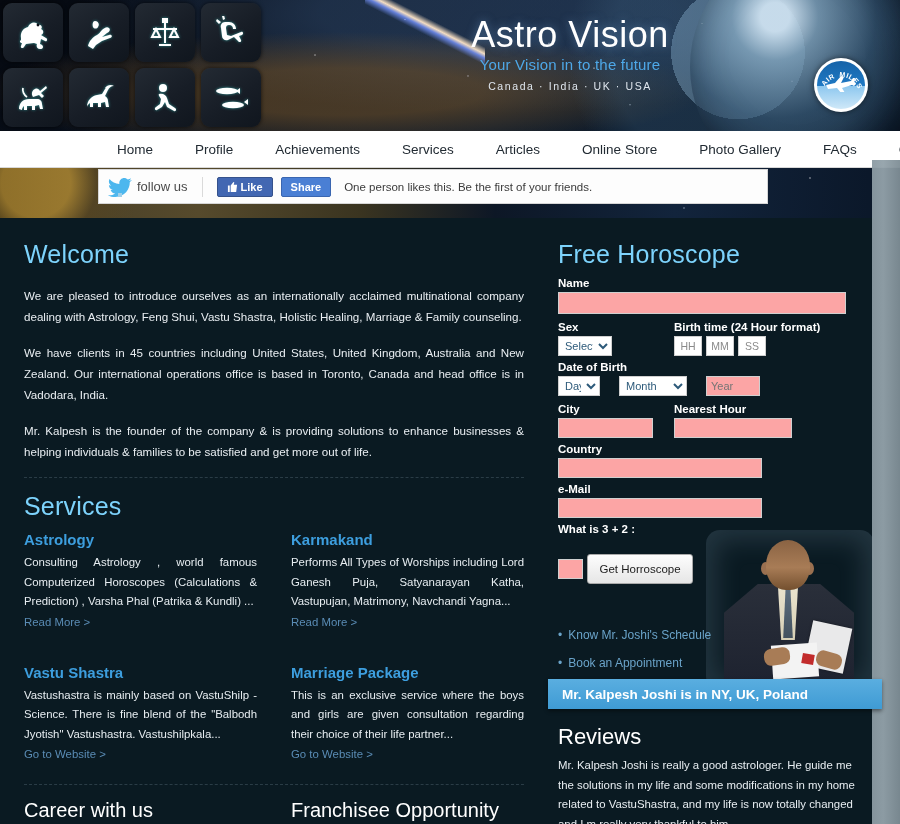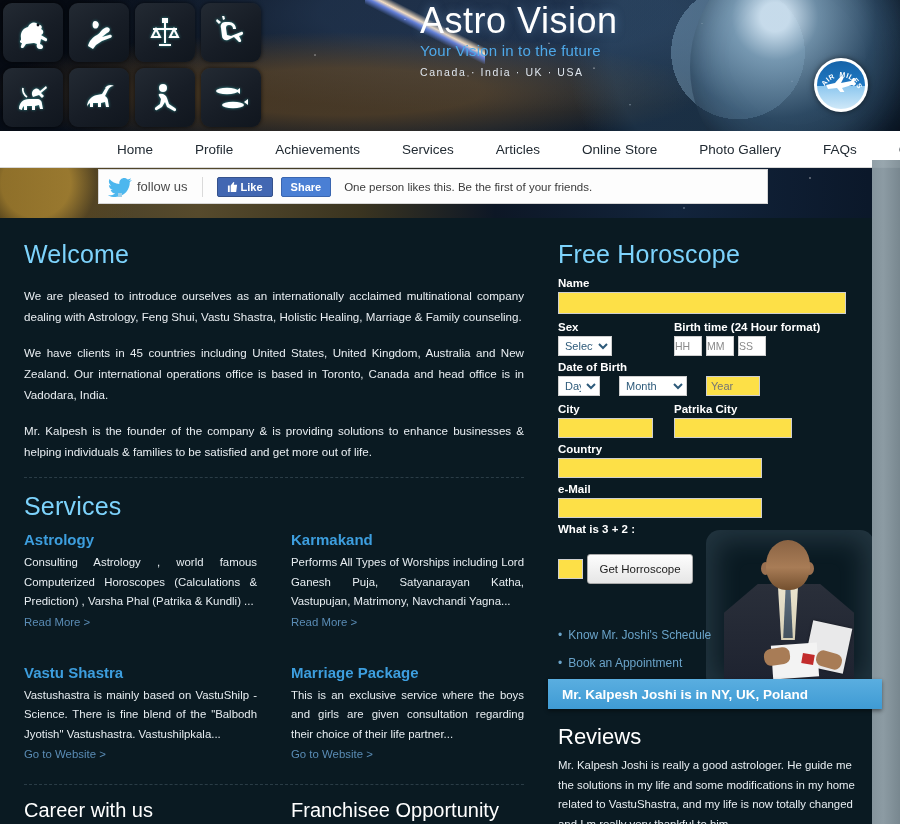--- a/index.html
+++ b/index.html
@@ -58,21 +58,21 @@
     gap:0;
   }
   .z-cell {
     position:relative; margin:3px; border-radius:9px;
     background: linear-gradient(145deg,#232a33 0%, #171d26 55%, #10161e 100%);
     display:flex; align-items:center; justify-content:center;
     box-shadow: 0 0 4px rgba(0,0,0,.7);
   }
   .z-cell svg { filter: drop-shadow(0 0 1.6px #2e8f8f); }
   .brand {
-    position:absolute; left:420px; top:0; width:300px; 
+    position:absolute; left:420px; top:14px; width:300px; text-align:center;
   }
   .brand .b-title {
     font-family:"Liberation Sans", sans-serif; font-size:36px; color:#ffffff;
     letter-spacing:.5px; line-height:1.15; text-shadow:0 0 10px rgba(120,170,220,.5);
   }
   .brand .b-sub {
     font-size:15px; color:#4ea8e8; margin-top:1px; letter-spacing:.2px;
   }
   .brand .b-countries {
     font-size:10.5px; color:#dfe6ee; letter-spacing:1.6px; margin-top:7px;
@@ -161,32 +161,32 @@
   .career-grid { display:grid; grid-template-columns:1fr 1fr; gap:0 34px; margin-top:4px; }
   .career h3 {
     font-family:"Liberation Sans Narrow","Liberation Sans",sans-serif;
     font-size:20px; font-weight:normal; color:#ffffff; margin-bottom:6px;
   }
   .career p { font-size:11.4px; color:#e7edf1; line-height:20px; }
 
   
   .form-label { font-size:11.5px; color:#ffffff; font-weight:bold; margin:5px 0 3px 0; display:block; }
   .inp {
-    background:#fde047; border:1px solid #cfcfcf; height:20px; font-size:11px;
+    background:#fca5a5; border:1px solid #cfcfcf; height:20px; font-size:11px;
     color:#333; padding:0 4px; font-family:"Liberation Sans",sans-serif;
   }
   .inp-full { width:288px; height:22px; }
   .sel {
     background:#ffffff; border:1px solid #cfcfcf; height:20px; font-size:11px;
     color:#2d5a7a; padding:0 2px; font-family:"Liberation Sans",sans-serif;
   }
   .row { display:flex; align-items:flex-end; gap:16px; }
   .time-box {
     width:28px; height:20px; background:#fff; border:1px solid #cfcfcf;
-    font-size:10.5px; color:#8a8a8a; line-height:19px; margin-right:4px;
+    font-size:10.5px; color:#8a8a8a; text-align:center; line-height:19px; margin-right:4px;
   }
   .btn-submit {
     margin-top:16px; background:linear-gradient(180deg,#fdfdfd 0%, #e6e6e6 100%);
     border:1px solid #a9a9a9; border-radius:3px; padding:8px 11px;
     font-size:11.5px; color:#1b1b1b; font-family:"Liberation Sans",sans-serif;
     cursor:pointer;
   }
 
   .astro-photo {
     position:absolute; right:8px; top:322px; width:148px; height:140px; pointer-events:none;
@@ -439,21 +439,21 @@
         </select>
         <input class="inp" style="width: 54px;" type="text" placeholder="Year">
       </div>
 
       <div class="row" style="margin-top:2px">
         <div style="width:100px">
           <label class="form-label">City</label>
           <input class="inp" style="width: 95px;" type="text" value="">
         </div>
         <div>
-          <label class="form-label">Patrika City</label>
+          <label class="form-label">Nearest Hour</label>
           <input class="inp" style="width: 118px;" type="text" value="">
         </div>
       </div>
 
       <label class="form-label">Country</label>
       <input class="inp" style="width: 204px;" type="text" value="">
 
       <label class="form-label">e-Mail</label>
       <input class="inp" style="width: 204px;" type="text" value="">
 

